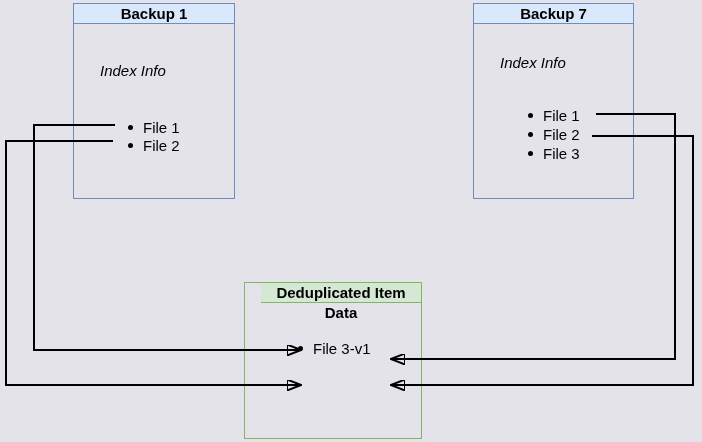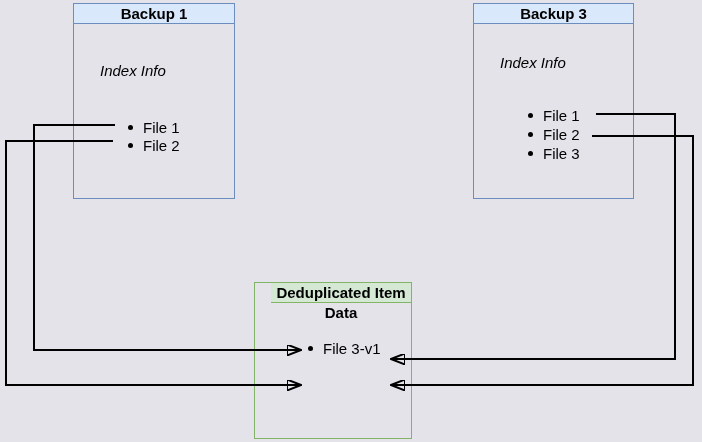--- a/index.html
+++ b/index.html
@@ -97,40 +97,40 @@
       </div>
       <div class="row">
         <span class="dot"></span>
         <span>File 2</span>
       </div>
     </div>
   </div>
 
   <div class="box blue" style="left:473px; top:3px; width:161px; height:196px;">
     <div class="box-header">
-      <span>Backup 3</span>
+      <span>Backup 7</span>
     </div>
     <div class="subtitle" style="top:50px;">Index Info</div>
     <div class="file-list h19" style="top:102px;">
       <div class="row">
         <span class="dot"></span>
         <span>File 1</span>
       </div>
       <div class="row">
         <span class="dot"></span>
         <span>File 2</span>
       </div>
       <div class="row">
         <span class="dot"></span>
         <span>File 3</span>
       </div>
     </div>
   </div>
 
-  <div class="box green" style="left:254px; top:282px; width:158px; height:157px;padding-left:16px;">
+  <div class="box green" style="left:244px; top:282px; width:178px; height:157px;padding-left:16px;">
     <div class="box-header">
       <span>Deduplicated Item Data</span>
     </div>
     <div class="file-list dedup-list h19" style="top:56px;">
       <div class="row">
         <span class="dot"></span>
         <span>File 3-v1</span>
       </div>
     </div>
   </div>

